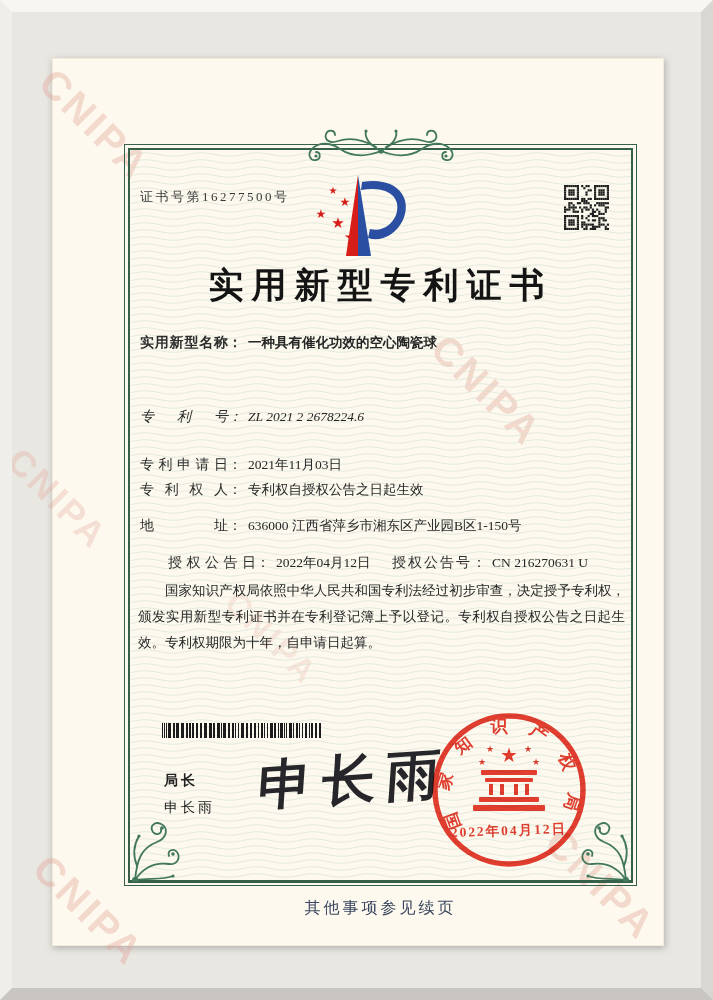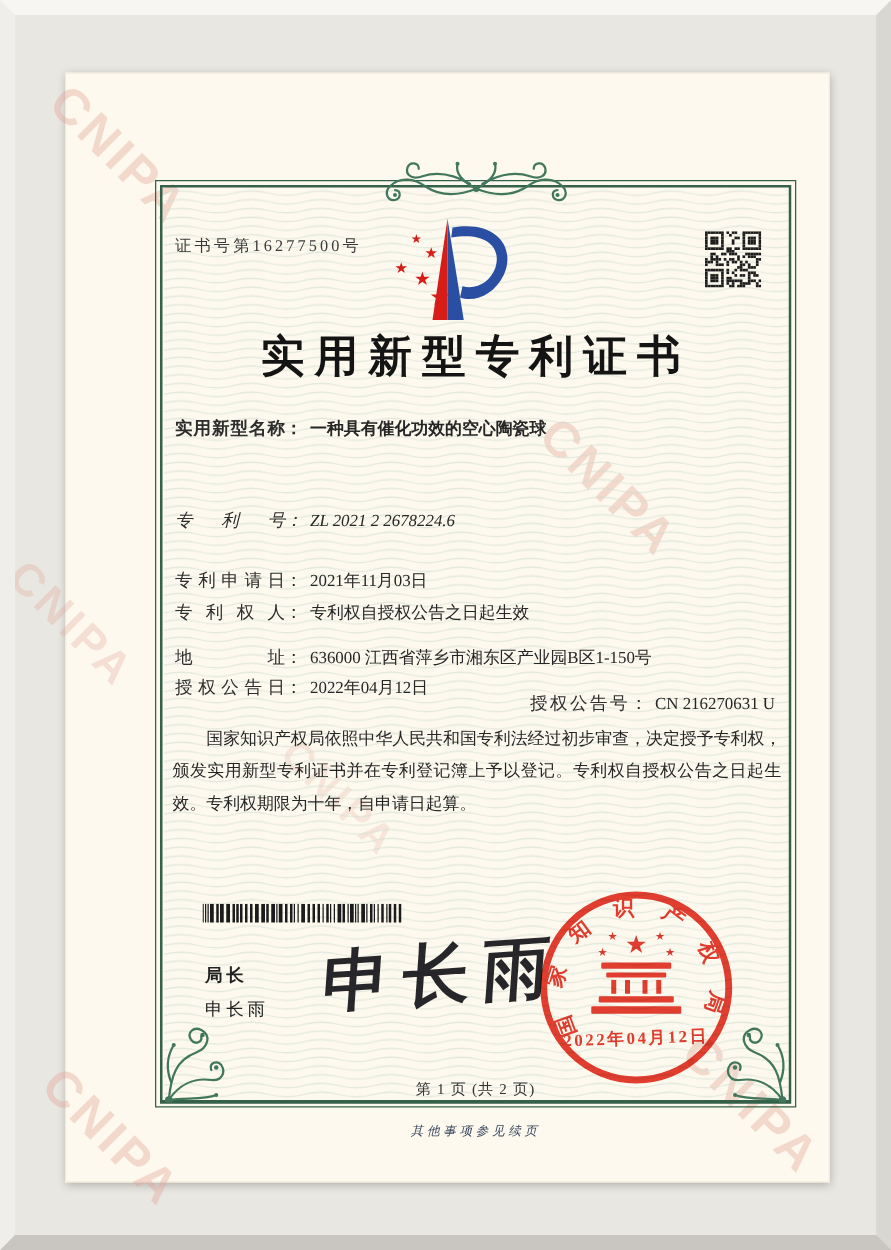--- a/index.html
+++ b/index.html
@@ -22,22 +22,22 @@
   .frow{left:128px;height:20px;font-size:14px;color:#2d2d2d;white-space:nowrap;}
   .flabel{display:inline-block;width:88px;text-align:justify;text-align-last:justify;vertical-align:top;}
   .fcolon{display:inline-block;}
   .fvalue{display:inline-block;margin-left:6px;font-size:13.5px;color:#262626;}
   .body-text{left:126px;top:566px;width:487px;font-size:13.5px;line-height:26px;color:#262626;text-align:justify;}
   .body-text p{margin:0;text-indent:2em;}
   .sig-label{font-size:14px;letter-spacing:3px;color:#222;}
   .sig-script{left:246px;top:732px;font-size:54px;color:#15151a;transform:rotate(-4deg) skewX(-8deg);
               letter-spacing:10px;opacity:.92;font-weight:600;}
   .page-num{left:112px;top:851px;width:513px;text-align:center;font-size:12px;letter-spacing:1px;color:#333;}
-  .cont-note{left:112px;top:886px;width:513px;text-align:center;font-size:10px;letter-spacing:3px;
-             color:#39465f;font-style:italic;}
+  .cont-note{left:112px;top:886px;width:513px;text-align:center;font-size:16px;letter-spacing:3px;
+             color:#39465f;}
   .seal-svg{left:407px;top:692px;mix-blend-mode:multiply;}
 </style>
 </head>
 <body>
 
 <div class="stage">
   <div class="abs paper"></div>
 
   <div class="abs wm" style="left:50px;top:48px;font-size:40px;">CNIPA</div>
   <div class="abs wm" style="left:442px;top:314px;font-size:40px;">CNIPA</div>
@@ -347,25 +347,25 @@
   </div>
   <div class="abs frow" style="top:432px;margin-top:12px;">
     <span class="flabel">专利申请日</span><span class="fcolon">：</span><span class="fvalue">2021年11月03日</span>
   </div>
   <div class="abs frow" style="top:469px;">
     <span class="flabel">专利权人</span><span class="fcolon">：</span><span class="fvalue">专利权自授权公告之日起生效</span>
   </div>
   <div class="abs frow" style="top:505px;">
     <span class="flabel">地址</span><span class="fcolon">：</span><span class="fvalue">636000 江西省萍乡市湘东区产业园B区1-150号</span>
   </div>
-  <div class="abs frow" style="top:529px;">
+  <div class="abs frow" style="top:542px;margin-left:28px;">
     <span class="flabel">授权公告日</span><span class="fcolon">：</span><span class="fvalue">2022年04月12日</span>
   </div>
   <div class="abs frow" style="top:542px;left:380px;">
-    <span style="letter-spacing:2px;margin-left:32px;">授权公告号</span><span class="fcolon">：</span><span class="fvalue">CN 216270631 U</span>
+    <span style="letter-spacing:2px;">授权公告号</span><span class="fcolon">：</span><span class="fvalue">CN 216270631 U</span>
   </div>
 
   <div class="abs body-text">
     <p>国家知识产权局依照中华人民共和国专利法经过初步审查，决定授予专利权，颁发实用新型专利证书并在专利登记簿上予以登记。专利权自授权公告之日起生效。专利权期限为十年，自申请日起算。</p>
   </div>
 
   <svg class="abs" id="barcode" style="left:150px;top:711px;" width="160" height="16" viewBox="0 0 160 16">
       <rect x="0" y="0" width="1" height="15" fill="#1c1c1c"></rect>
       <rect x="2" y="0" width="1" height="15" fill="#1c1c1c"></rect>
       <rect x="4" y="0" width="1" height="15" fill="#1c1c1c"></rect>
@@ -439,15 +439,14 @@
         <rect x="81" y="80" width="4" height="11"></rect>
         <rect x="95" y="80" width="4" height="11"></rect>
         <rect x="106" y="80" width="4" height="11"></rect>
         <rect x="60" y="93" width="60" height="5" rx="1"></rect>
         <rect x="54" y="101" width="72" height="6" rx="1"></rect>
       </g>
       <text x="90" y="131" font-size="13.5" font-weight="bold" fill="#e02b1c" letter-spacing="2" text-anchor="middle" transform="rotate(-2 90 128)" font-family="'Liberation Serif',serif">2022年04月12日</text>
     </g>
   </svg>
 
-  <div class="abs page-num">第 1 页 (共 2 页)</div>
   <div class="abs cont-note">其他事项参见续页</div>
 </div>
 
 </body></html>

